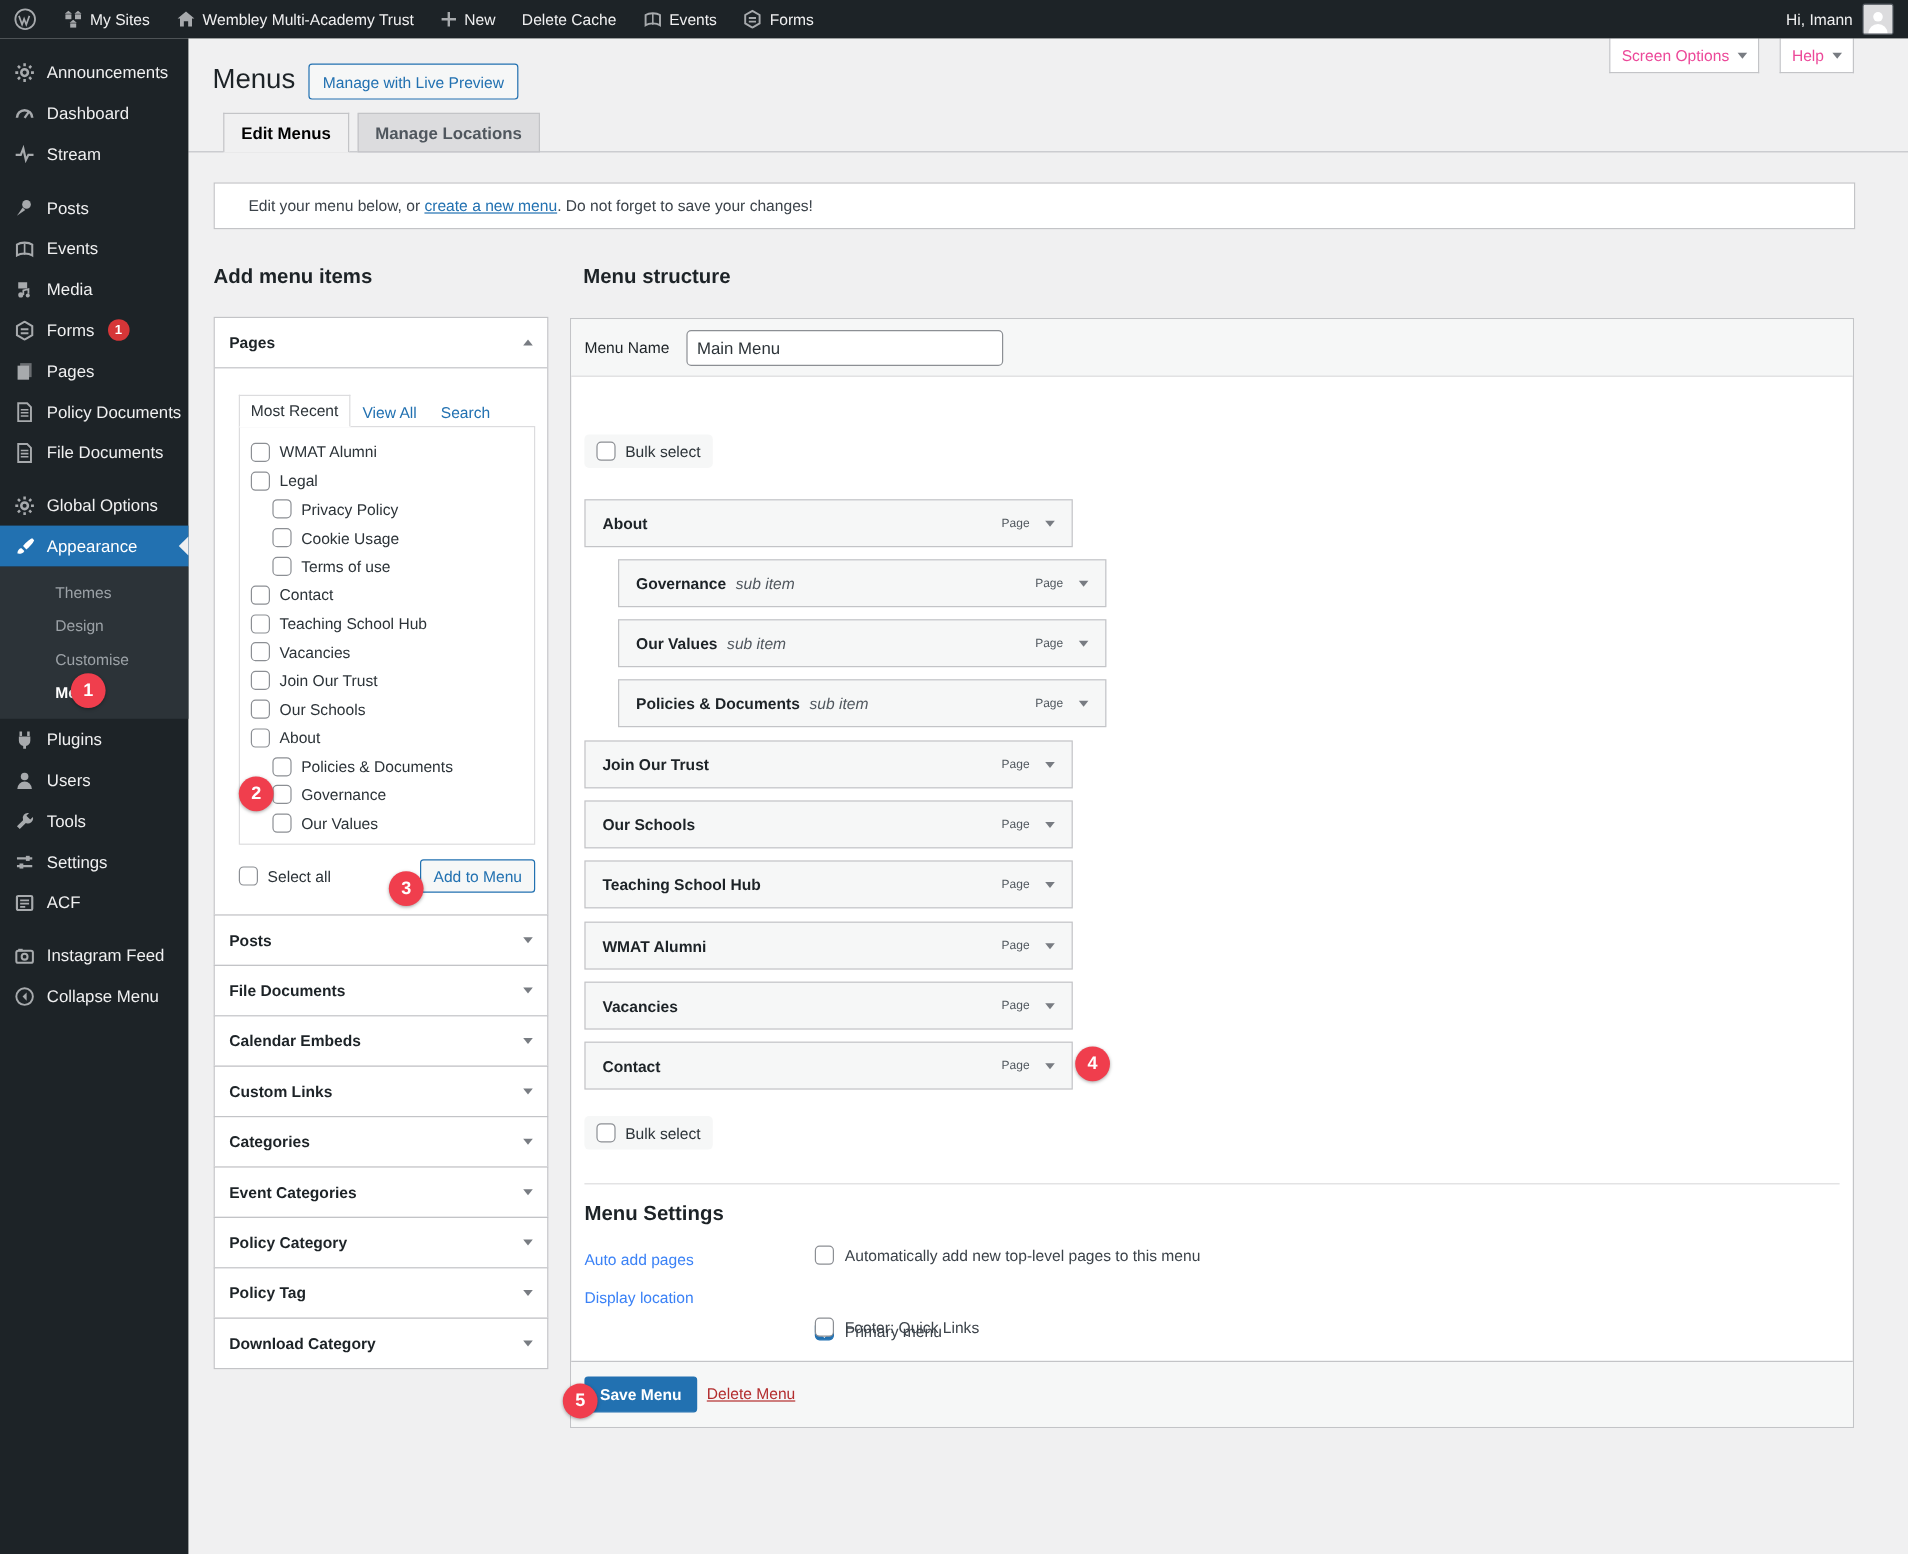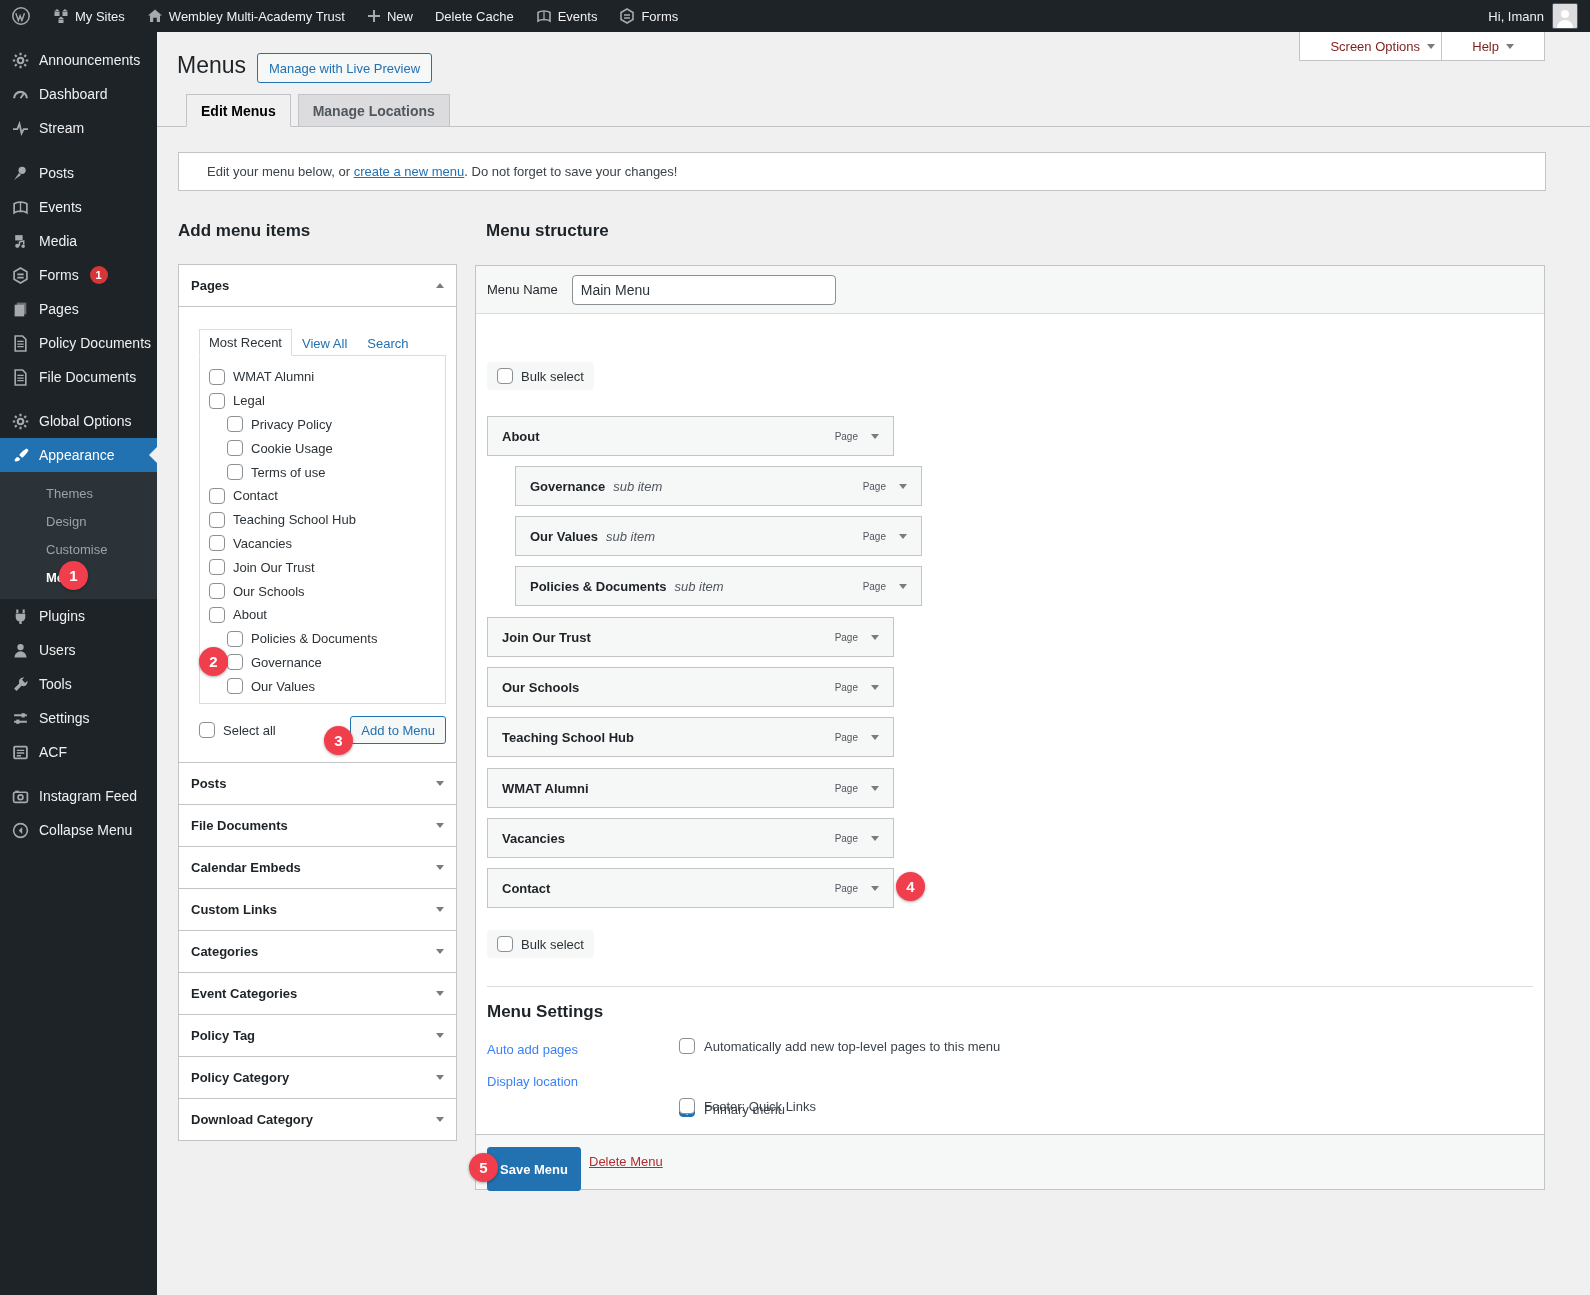--- a/index.html
+++ b/index.html
@@ -38,21 +38,21 @@
   .sb-sub-item { height:28px; display:flex; align-items:center; padding-left:46px; font-size:13px; color:#9ca2a7; cursor:pointer; }
   .sb-sub-item.current { color:#fff; font-weight:bold; }
   .count-badge { min-width:18px; height:18px; border-radius:9px; background:#d63638; color:#fff; font-size:11px; font-weight:bold;
     display:inline-flex; align-items:center; justify-content:center; padding:0 5px; margin-left:2px; }
   
   #content { position:absolute; top:32px; left:157px; width:1433px; height:1263px; }
   .page-title { position:absolute; left:20px; top:20px; font-size:23px; font-weight:400; color:#1d2327; }
   .title-action { position:absolute; left:100px; top:21px; height:30px; padding:0 11px; display:flex; align-items:center;
     background:#f6f7f7; border:1px solid #2271b1; border-radius:3px; color:#2271b1; font-size:13px; cursor:pointer; }
   .screen-meta { position:absolute; top:0; height:29px; background:#fff; border:1px solid #c3c4c7; border-top:none;
-    display:flex; align-items:center; gap:7px; padding:0 30px; color:#7f1d1d; font-size:13px; cursor:pointer; }
+    display:flex; align-items:center; gap:7px; padding:0 9px; color:#ec4899; font-size:13px; cursor:pointer; }
   #screen-options-btn { right:124px; }
   #help-btn { right:45px; }
   .tri-down { width:0; height:0; border-left:4px solid transparent; border-right:4px solid transparent; border-top:5px solid #787c82; }
   .tri-up   { width:0; height:0; border-left:4px solid transparent; border-right:4px solid transparent; border-bottom:5px solid #787c82; }
   .tabline { position:absolute; top:94px; left:0; width:1433px; height:1px; background:#c3c4c7; }
   .nav-tabs { position:absolute; top:62px; left:29px; display:flex; gap:7px; z-index:2; }
   .nav-tab { height:33px; padding:0 14px; display:flex; align-items:center; font-size:14px; font-weight:bold;
     background:#dcdcde; border:1px solid #c3c4c7; color:#50575e; cursor:pointer; }
   .nav-tab.active { background:#f0f0f1; border-bottom-color:#f0f0f1; color:#000; }
   .notice { position:absolute; top:120px; left:21px; width:1368px; background:#fff; border:1px solid #c3c4c7;
@@ -97,21 +97,21 @@
     display:flex; align-items:center; padding:0 14px; cursor:move; }
   .mlabel { font-weight:bold; font-size:13px; color:#1d2327; }
   .msub { font-style:italic; font-size:13px; color:#50575e; margin-left:8px; }
   .mright { margin-left:auto; display:flex; align-items:center; gap:13px; }
   .mtype { font-size:10px; color:#50575e; }
   .divider { position:absolute; left:11px; width:1046px; height:1px; background:#dcdcde; top:720px; }
   .settings-heading { position:absolute; left:11px; top:736px; font-size:17px; font-weight:bold; color:#1d2327; }
   .setting-label { position:absolute; left:11px; font-size:13px; color:#3b82f6; }
   .setting-opt { position:absolute; display:flex; align-items:center; gap:9px; font-size:13px; color:#3c434a; }
   .panel-footer { position:absolute; left:0; right:0; bottom:0; height:55px; background:#f6f7f7; border-top:1px solid #c3c4c7; }
-  .btn-primary { position:absolute; left:11px; top:12px; height:44px; padding:0 12px; background:#2271b1; border:1px solid #2271b1;
+  .btn-primary { position:absolute; left:11px; top:12px; height:30px; padding:0 12px; background:#2271b1; border:1px solid #2271b1;
     border-radius:3px; color:#fff; font-size:13px; font-weight:bold; display:flex; align-items:center; cursor:pointer; }
   .delete-link { position:absolute; left:113px; top:19px; font-size:13px; color:#b32d2e; text-decoration:underline; cursor:pointer; }
   
   .badge { position:absolute; width:29px; height:29px; border-radius:50%; background:#f03e4d; color:#fff;
     font-size:15px; font-weight:bold; display:flex; align-items:center; justify-content:center;
     box-shadow:0 1px 3px rgba(0,0,0,.35); z-index:80; }
   svg { display:block; }
 </style>
 </head>
 <body>
@@ -508,25 +508,25 @@
       </div>
     <div class="accordion">
         <span>Categories</span>
         <span class="tri-down"></span>
       </div>
     <div class="accordion">
         <span>Event Categories</span>
         <span class="tri-down"></span>
       </div>
     <div class="accordion">
+        <span>Policy Category</span>
+        <span class="tri-down"></span>
+      </div>
+    <div class="accordion">
         <span>Policy Tag</span>
-        <span class="tri-down"></span>
-      </div>
-    <div class="accordion">
-        <span>Policy Category</span>
         <span class="tri-down"></span>
       </div>
     <div class="accordion">
         <span>Download Category</span>
         <span class="tri-down"></span>
       </div>
   </div>
 
   <div id="structure-panel">
     <div class="name-row">

